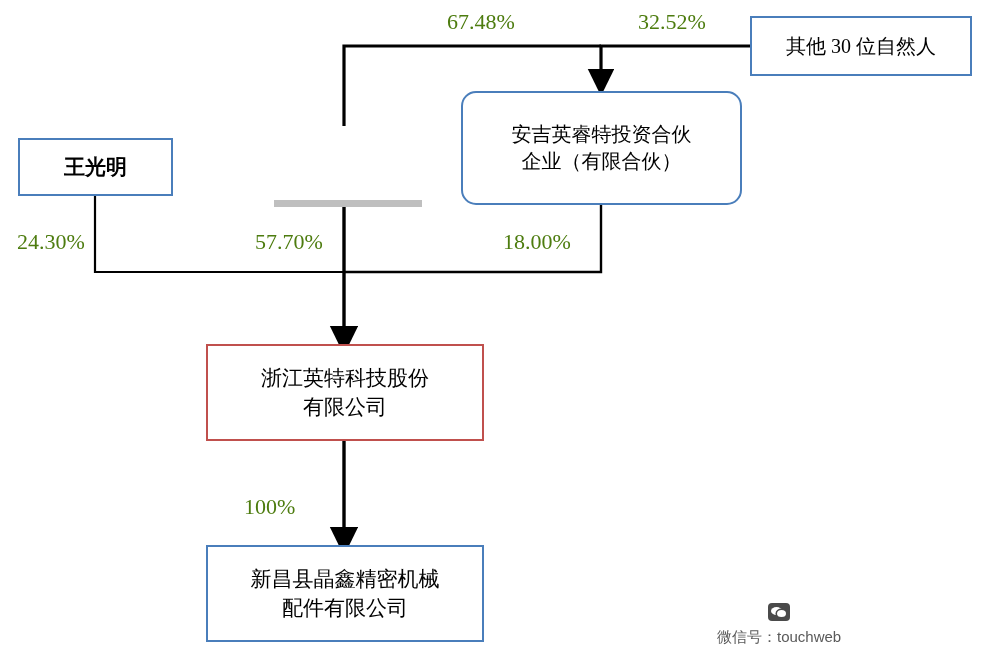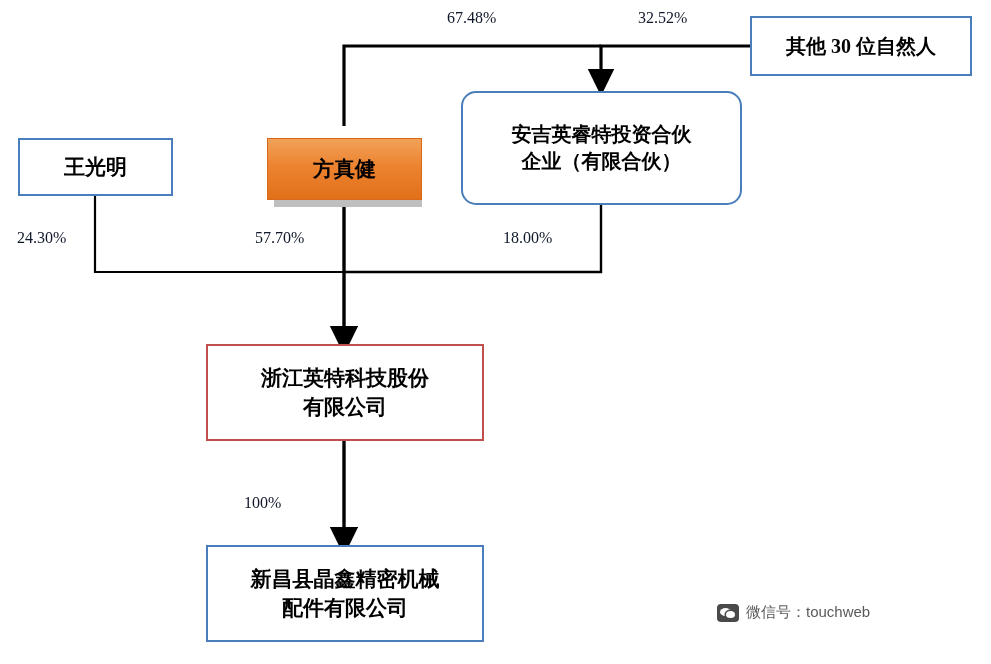--- a/index.html
+++ b/index.html
@@ -18,21 +18,21 @@
     overflow: hidden;
   }
   .node {
     position: absolute;
     box-sizing: border-box;
     display: flex;
     align-items: center;
     justify-content: center;
     text-align: center;
     line-height: 1.35;
-    font-weight: bold;
+    font-weight: normal;
     color: #000000;
     background: #ffffff;
     white-space: pre-line;
   }
   .node.blue {
     border: 2px solid #4a7ebb;
   }
   .node.red {
     border: 2px solid #c0504d;
   }
@@ -41,41 +41,42 @@
     background: linear-gradient(to bottom, #f1a259 0%, #ec8330 45%, #e2701a 100%);
     color: #000000;
   }
   .node-shadow {
     position: absolute;
     background: #bfbfbf;
   }
   .label {
     position: absolute;
     font-family: "Liberation Serif", "DejaVu Serif", serif;
-    font-size: 16px;
-    color: #0f172a;
+    font-size: 22px;
+    color: #4d7c0f;
     white-space: nowrap;
   }
   svg.lines {
     position: absolute;
     left: 0;
     top: 0;
     width: 991px;
     height: 664px;
     pointer-events: none;
   }
   .wm {
     position: absolute;
     display: flex;
     align-items: center;
     gap: 7px;
     color: #5a5a5a;
     font-family: "Liberation Sans", sans-serif;
     font-size: 15px;
     white-space: nowrap;
+    flex-direction: column;
   }
   .wm-badge {
     width: 22px;
     height: 18px;
     border-radius: 4px;
     background: #4a4a4a;
     position: relative;
     flex: 0 0 auto;
   }
   .wm-badge::before,
@@ -122,21 +123,20 @@
   </svg>
 
   <div class="node blue" style="left:750px; top:16px; width:222px; height:60px; font-size:20px;">其他 30 位自然人</div>
 
   <div class="node blue" style="left:461px; top:91px; width:281px; height:114px; font-size:20px;border-radius:15px;">安吉英睿特投资合伙
 企业（有限合伙）</div>
 
   <div class="node blue" style="left:18px; top:138px; width:155px; height:58px; font-size:21px; font-weight:bold;">王光明</div>
 
   <div class="node-shadow" style="left:274px; top:200px; width:148px; height:7px;"></div>
-  <div class="node orange" style="left:267px; top:138px; width:155px; height:62px; font-size:21px;">方真健</div>
 
   <div class="node blue" style="left:206px; top:545px; width:278px; height:97px; font-size:21px;">新昌县晶鑫精密机械
 配件有限公司</div>
 
   <div class="node red" style="left:206px; top:344px; width:278px; height:97px; font-size:21px;">浙江英特科技股份
 有限公司</div>
 
   <div class="label" style="left:447px; top:9px;">67.48%</div>
   <div class="label" style="left:638px; top:9px;">32.52%</div>
   <div class="label" style="left:17px; top:229px;">24.30%</div>

